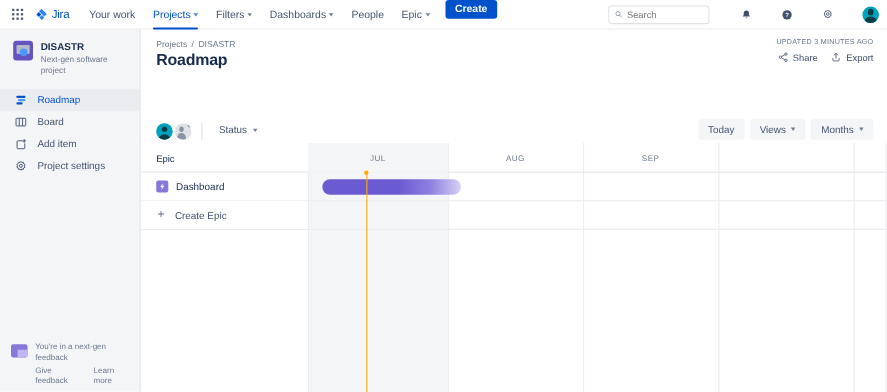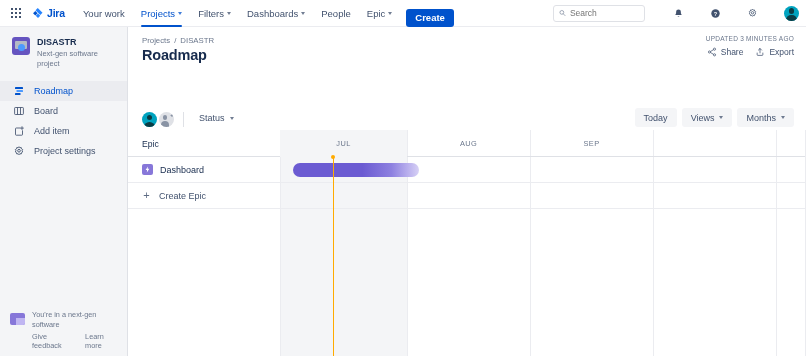--- a/index.html
+++ b/index.html
@@ -33,25 +33,25 @@
     gap: 1.6px;
   }
   .grid9 i { background: #42526E; display: block; width: 2.4px; height: 2.4px; }
 
   .jira-logo {
     display: flex; align-items: center; gap: 3px;
     margin-left: 4px; margin-right: 10px;
     cursor: pointer;
   }
   .jira-word {
-    font-size: 10.5px; font-weight: bold; color: #0052CC;
+    font-size: 10.5px; font-weight: normal; color: #0052CC;
     letter-spacing: -0.2px;
   }
 
-  .navitems { display: flex; align-items: flex-end; height: 27px; }
+  .navitems { display: flex; align-items: flex-start; height: 27px; }
   .navitem {
     position: relative;
     display: flex; align-items: center; gap: 3px;
     height: 27px; padding: 0 8px;
     font-size: 9.5px; color: #42526E;
     cursor: pointer; white-space: nowrap;
   }
   .navitem.active { color: #0052CC; }
   .navitem.active::after {
     content: ""; position: absolute; left: 8px; right: 8px; bottom: 0;
@@ -442,21 +442,21 @@
           <circle cx="12" cy="11.5" r="2.7" fill="none" stroke="#42526E" stroke-width="1.8"></circle>
         </svg>
       </span>
       <span>Project settings</span>
     </div>
   </div>
 
   <div class="side-footer">
     <div class="footer-img"></div>
     <div>
-      <div class="footer-txt">You're in a next-gen software</div>
+      <div class="footer-txt">You're in a next-gen feedback</div>
       <div class="footer-links">
         <span>Give feedback</span>
         <span>Learn more</span>
       </div>
     </div>
   </div>
 </div>
 
 <div id="main">
 

